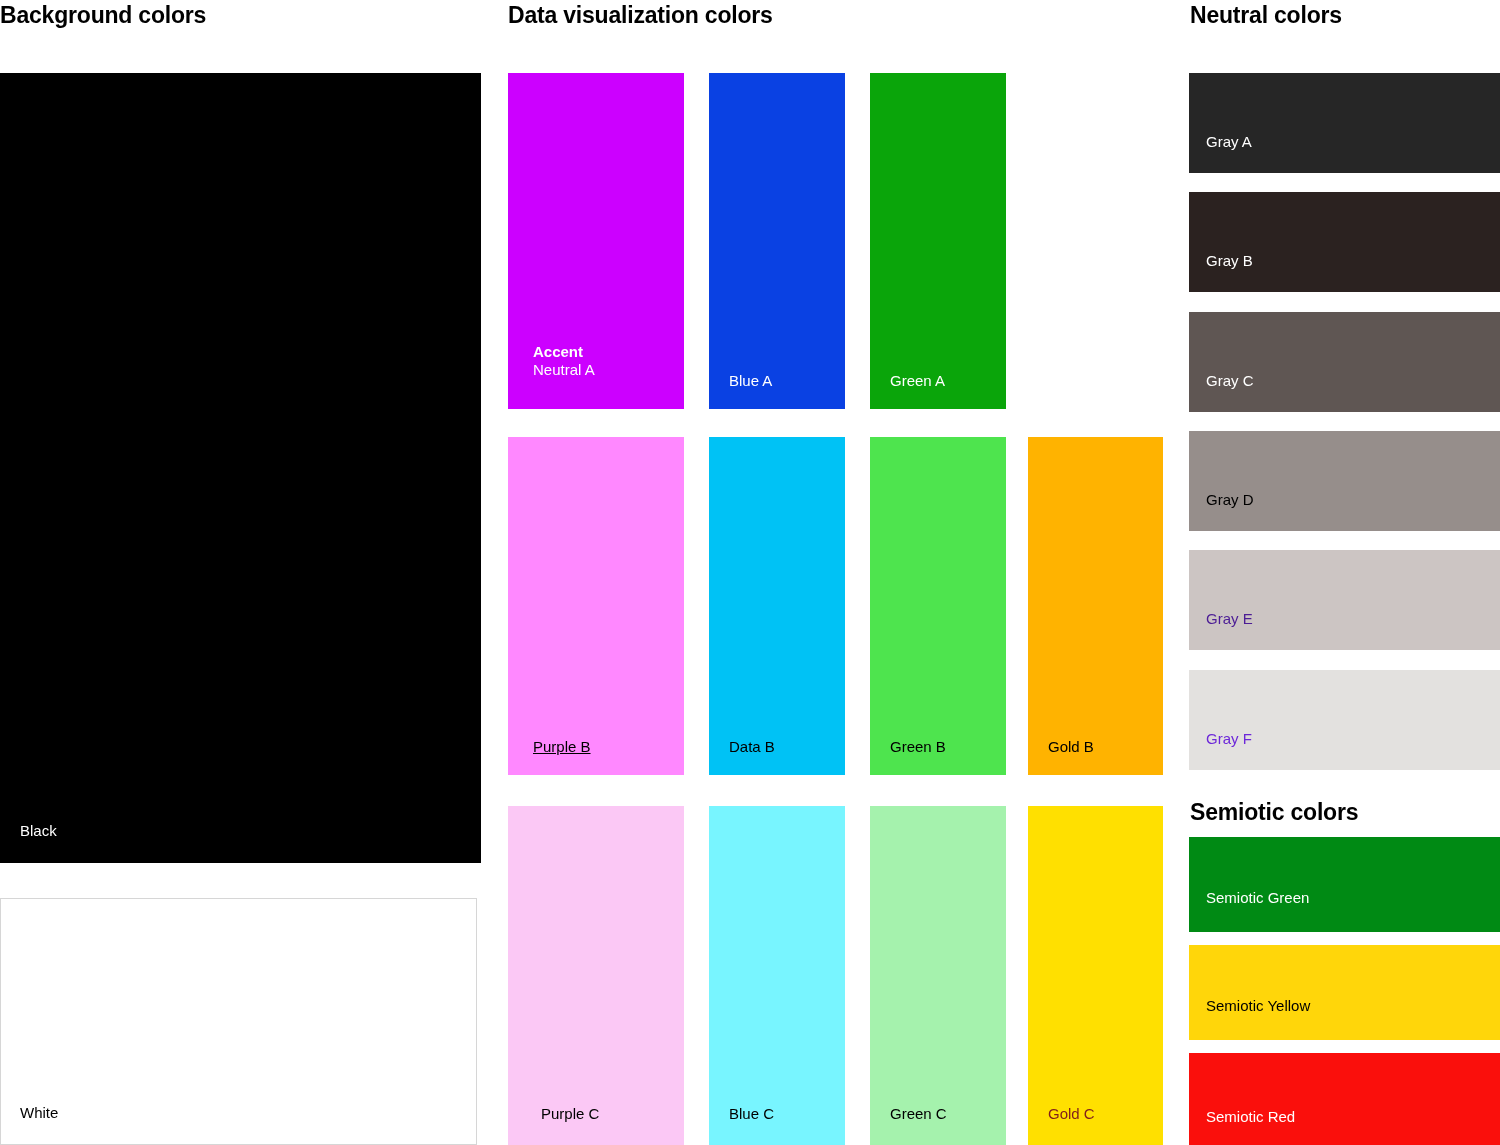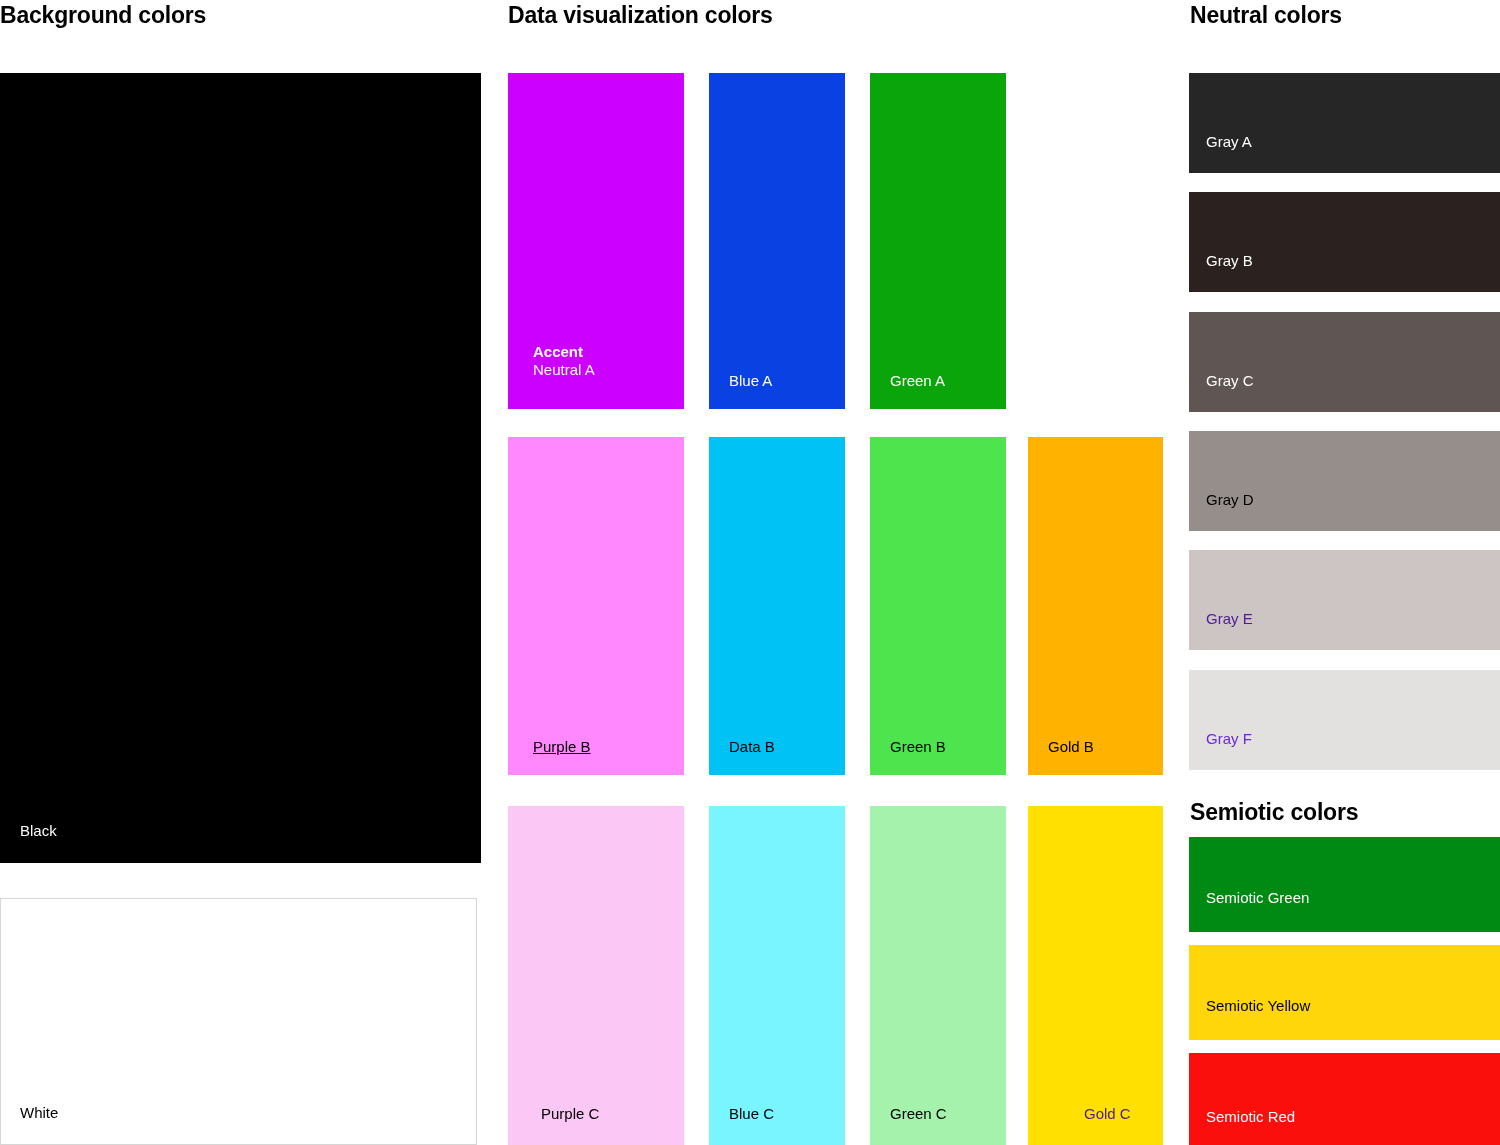--- a/index.html
+++ b/index.html
@@ -148,21 +148,21 @@
 <div class="swatch" id="swatch-purple-c" style="background: rgb(251, 200, 245);"></div>
 <div class="swatch-label on-light" id="label-purple-c" style="color: rgb(0, 0, 0); margin-left: 8px;">Purple C</div>
 
 <div class="swatch" id="swatch-blue-c" style="background: rgb(120, 245, 255);"></div>
 <div class="swatch-label on-light" id="label-blue-c" style="color: rgb(0, 0, 0);">Blue C</div>
 
 <div class="swatch" id="swatch-green-c" style="background: rgb(165, 242, 173);"></div>
 <div class="swatch-label on-light" id="label-green-c" style="color: rgb(0, 0, 0);">Green C</div>
 
 <div class="swatch" id="swatch-gold-c" style="background: rgb(255, 224, 0);"></div>
-<div class="swatch-label on-light" id="label-gold-c" style="color: #4c1d95; margin-left: 36px;">Gold C</div>
+<div class="swatch-label on-light" id="label-gold-c" style="color: #7f1d1d;">Gold C</div>
 
 <div class="section-heading" id="heading-neutral">Neutral colors</div>
 
 <div class="swatch" id="swatch-gray-a" style="background: rgb(38, 38, 38);"></div>
 <div class="swatch-label on-dark" id="label-gray-a" style="color: rgb(255, 255, 255);">Gray A</div>
 
 <div class="swatch" id="swatch-gray-b" style="background: rgb(43, 34, 32);"></div>
 <div class="swatch-label on-dark" id="label-gray-b" style="color: rgb(255, 255, 255);">Gray B</div>
 
 <div class="swatch" id="swatch-gray-c" style="background: rgb(95, 86, 83);"></div>

